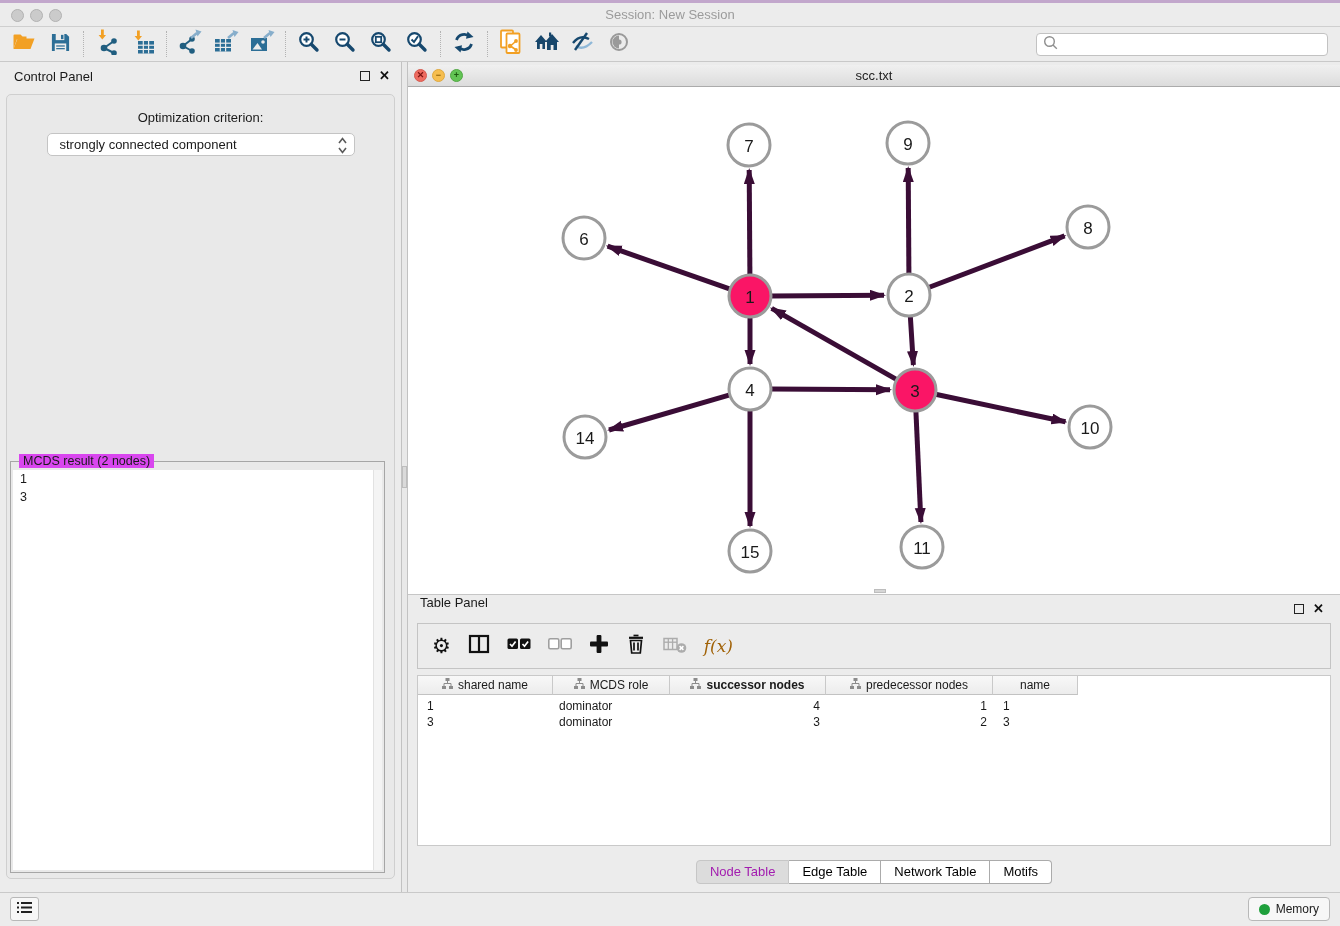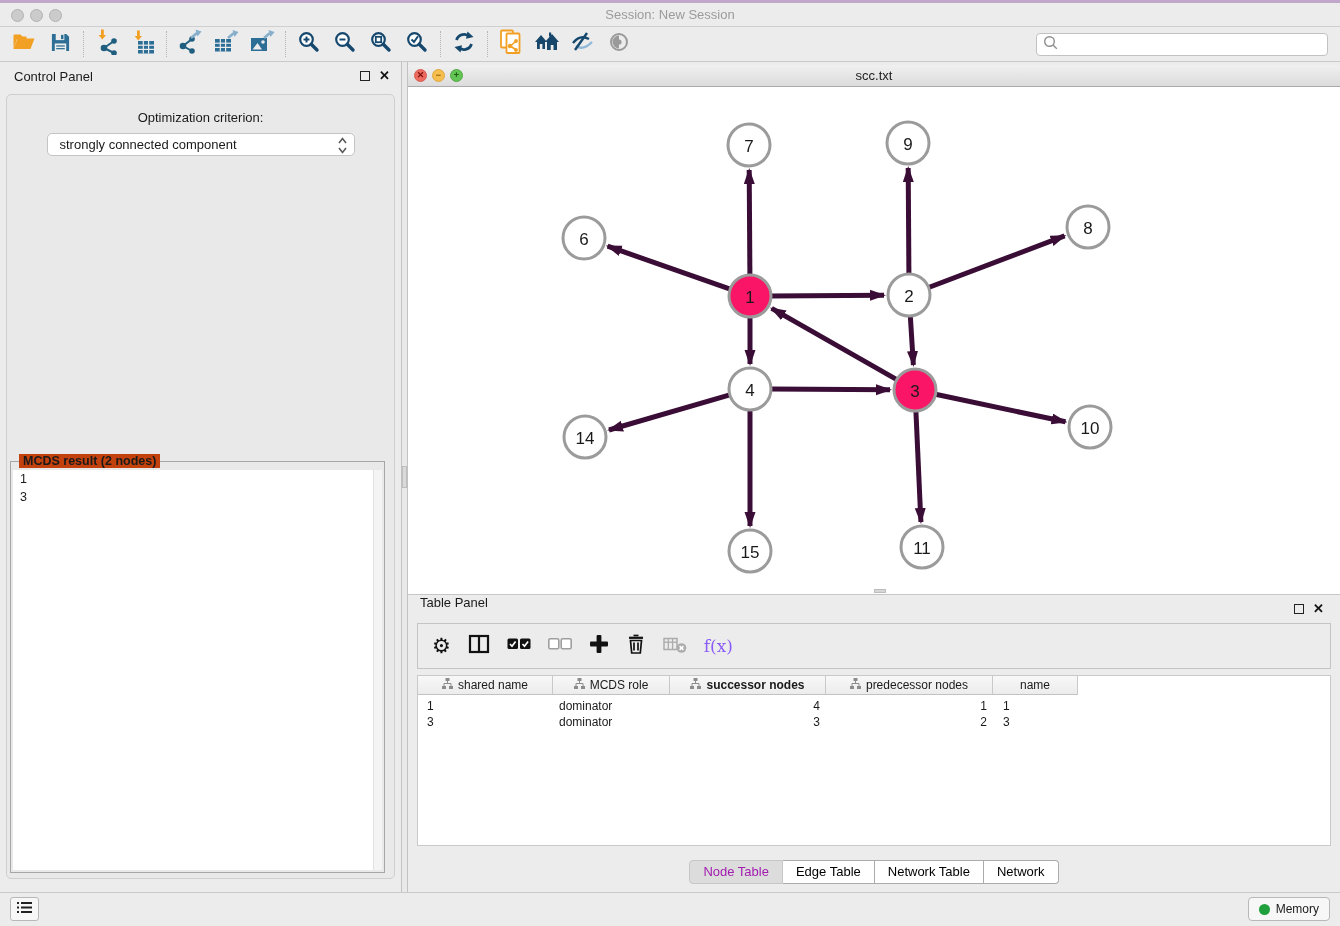--- a/index.html
+++ b/index.html
@@ -38,21 +38,21 @@
   .tab.active { background:#E3E3E3; color:#B4B4B4; border-color:#C6C6C6; }
   .cp-content { flex:1; margin:4px 6px 13px; background:#E9E9E9; border:1px solid #CFCFCF; border-radius:5px; position:relative; }
   .opt-label { text-align:center; margin-top:15px; font-size:13px; }
   .dropdown { margin:8px auto 8px; width:308px; height:23px; background:#fff; border:1px solid #C4C4C4; border-radius:5px;
               display:flex; align-items:center; font-size:13px; padding-left:12px; position:relative; }
   .stepper { position:absolute; right:6px; top:2px; display:flex; flex-direction:column; gap:1px; }
   .btn-row { display:flex; justify-content:center; gap:14px; margin-top:11px; }
   .push-btn { height:23px; padding:0 17px; background:#fff; border:1px solid #C4C4C4; border-radius:5px; font-size:13px;
               display:flex; align-items:center; }
   .result-box { position:absolute; left:3px; right:9px; top:366px; bottom:5px; border:1px solid #A6A6A6; }
-  .result-label { position:absolute; top:-8px; left:8px; background:#c2410c; padding:0 4px; font-size:12.5px;font-weight:bold; }
+  .result-label { position:absolute; top:-8px; left:8px; background:#d946ef; padding:0 4px; font-size:12.5px; }
   .result-text { position:absolute; left:2px; right:2px; top:8px; bottom:2px; background:#fff; overflow:hidden; }
   .result-line { font-size:12.5px; line-height:17px; padding-left:7px; padding-top:1px; }
   .result-scroll { position:absolute; right:0; top:0; bottom:0; width:9px; background:#F4F4F4; border-left:1px solid #E2E2E2; }
 
   
   .splitter { width:7px; background:#E9E9E9; border-left:1px solid #C2C2C2; border-right:1px solid #C2C2C2; position:relative; }
   .splitter-handle { position:absolute; top:404px; left:0; width:5px; height:22px; background:#DADADA; border:1px solid #BDBDBD; }
 
   
   .right { flex:1; display:flex; flex-direction:column; min-width:0; }
@@ -68,21 +68,21 @@
   .canvas { flex:1; background:#fff; position:relative; }
   .canvas svg { position:absolute; inset:0; }
   .canvas svg text { font-family:"Liberation Sans", sans-serif; }
   .grip { position:absolute; bottom:1px; left:50%; width:12px; height:4px; background:#D6D6D6; border:1px solid #BDBDBD; }
 
   
   .table-panel { height:298px; background:#ECECEC; border-top:1px solid #C6C6C6; position:relative; padding:0 9px; }
   .tp-header { height:28px; display:flex; align-items:flex-start; font-size:13px; padding-left:3px; }
   .tp-controls { position:absolute; right:16px; top:9px; display:flex; gap:9px; align-items:center; }
   .tp-toolbar { height:46px; border:1px solid #C4C4C4; background:#ECECEC; display:flex; align-items:center; gap:17px; padding:0 14px; }
-  .fx-label { font-size:17px; color:#8b5cf6; font-family:"DejaVu Serif", serif; }
+  .fx-label { font-size:17px; color:#a16207; font-style:italic; font-family:"DejaVu Serif", serif; }
   .tp-table { margin-top:6px; height:171px; background:#fff; border:1px solid #C9C9C9; overflow:hidden; }
   .thead { display:flex; height:19px; }
   .th { display:flex; align-items:center; justify-content:center; gap:5px; background:linear-gradient(#F8F8F8,#ECECEC);
         border-right:1px solid #C9C9C9; border-bottom:1px solid #C2C2C2; font-size:12px; flex:0 0 auto; }
   .th-fill { flex:1; background:#fff; }
   .trow { display:flex; height:16px; align-items:center; font-size:12px; }
   .trow:first-of-type { margin-top:3px; }
   .td { flex:0 0 auto; }
   .tp-tabs { position:absolute; bottom:8px; left:0; right:0; display:flex; justify-content:center; }
   .tab.active-bottom { background:#DCDCDC; color:#a21caf; border-color:#C6C6C6; }
@@ -489,21 +489,21 @@
               <div class="td" style="width: 156px; text-align: right; padding-right: 6px;">3</div>
               <div class="td" style="width: 167px; text-align: right; padding-right: 6px;">2</div>
               <div class="td" style="width: 85px; text-align: left; padding-left: 10px;">3</div>
             </div>
           </div>
       </div>
       <div class="tp-tabs" id="tp-tabs">
           <span class="tab active-bottom">Node Table</span>
           <span class="tab">Edge Table</span>
           <span class="tab">Network Table</span>
-          <span class="tab">Network</span>
+          <span class="tab">Motifs</span>
         </div>
     </div>
 
   </div>
 </div>
 
 <div class="statusbar">
   <span class="status-btn">
     <span><svg width="17" height="15" viewBox="0 0 17 15" fill="#222">
           <rect x="1" y="2" width="2" height="2"></rect>

